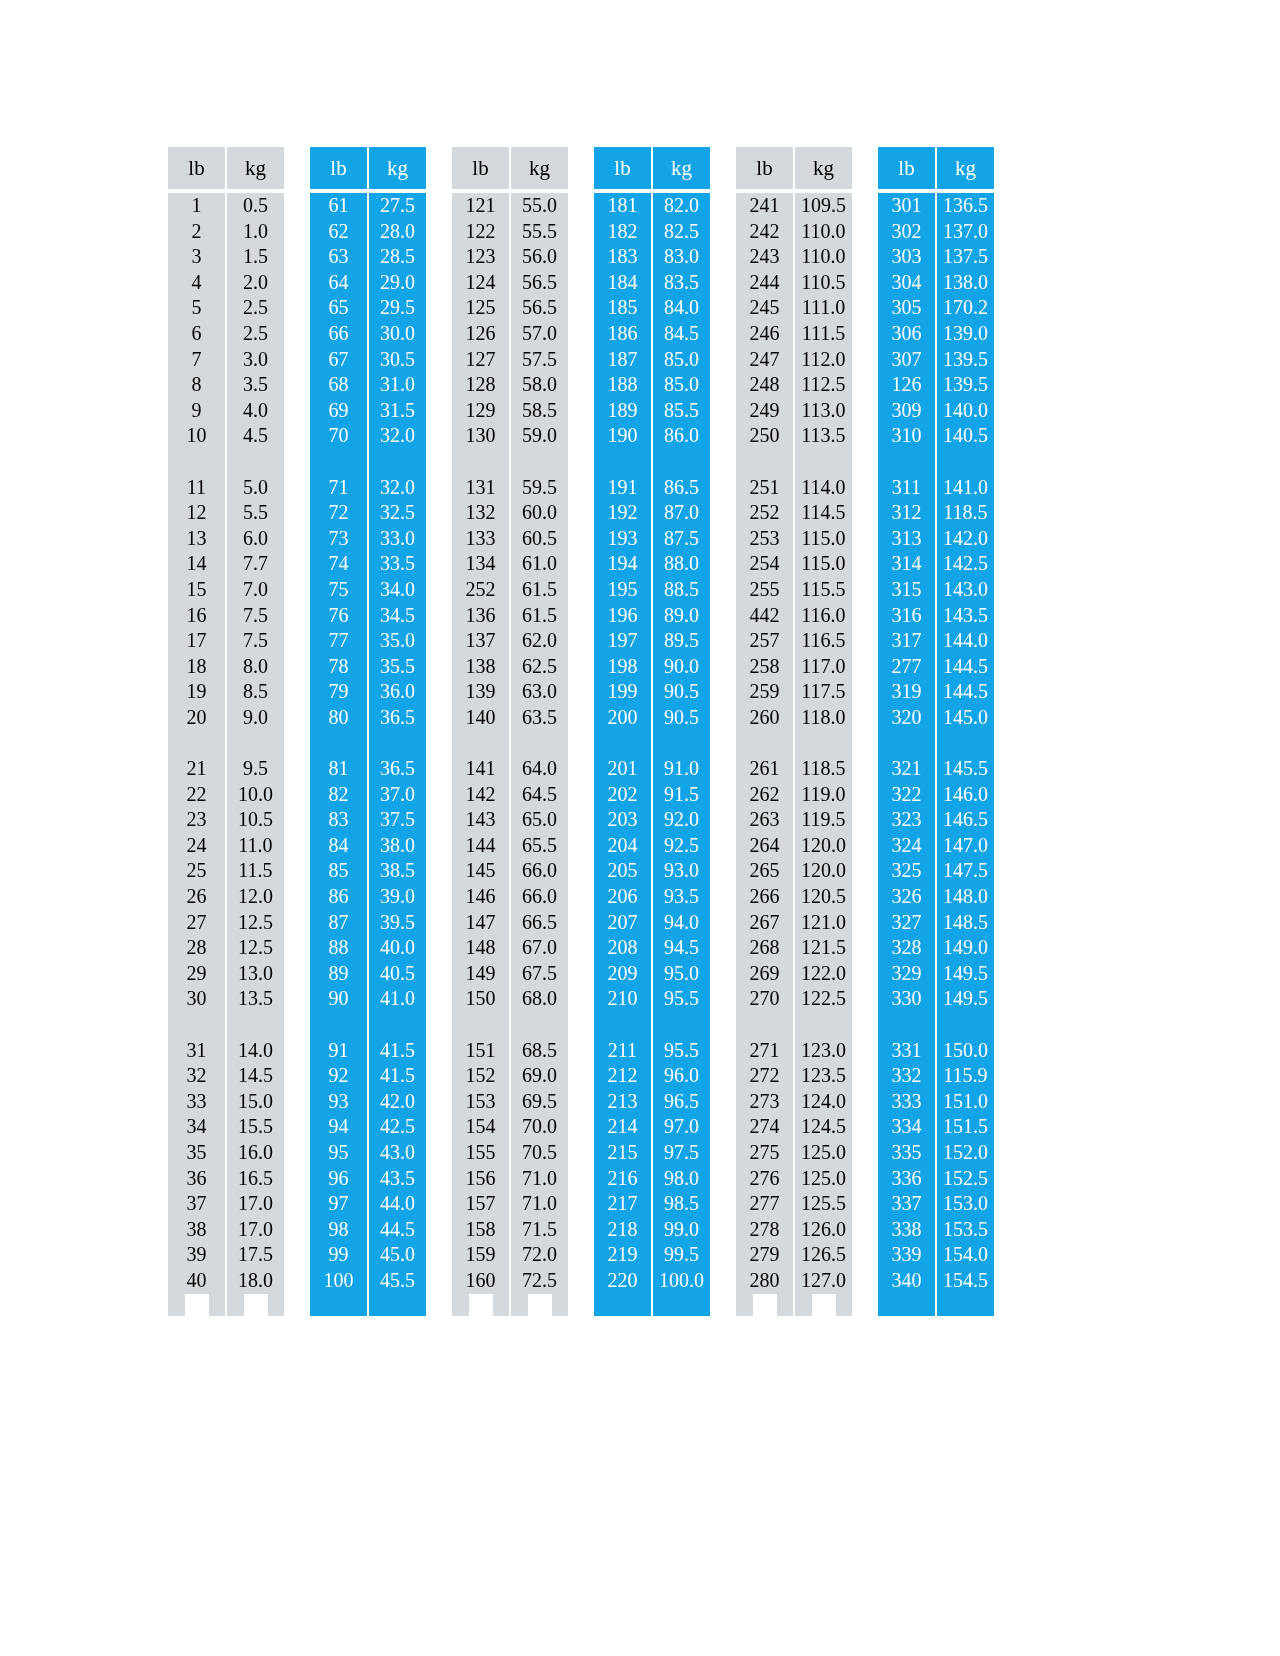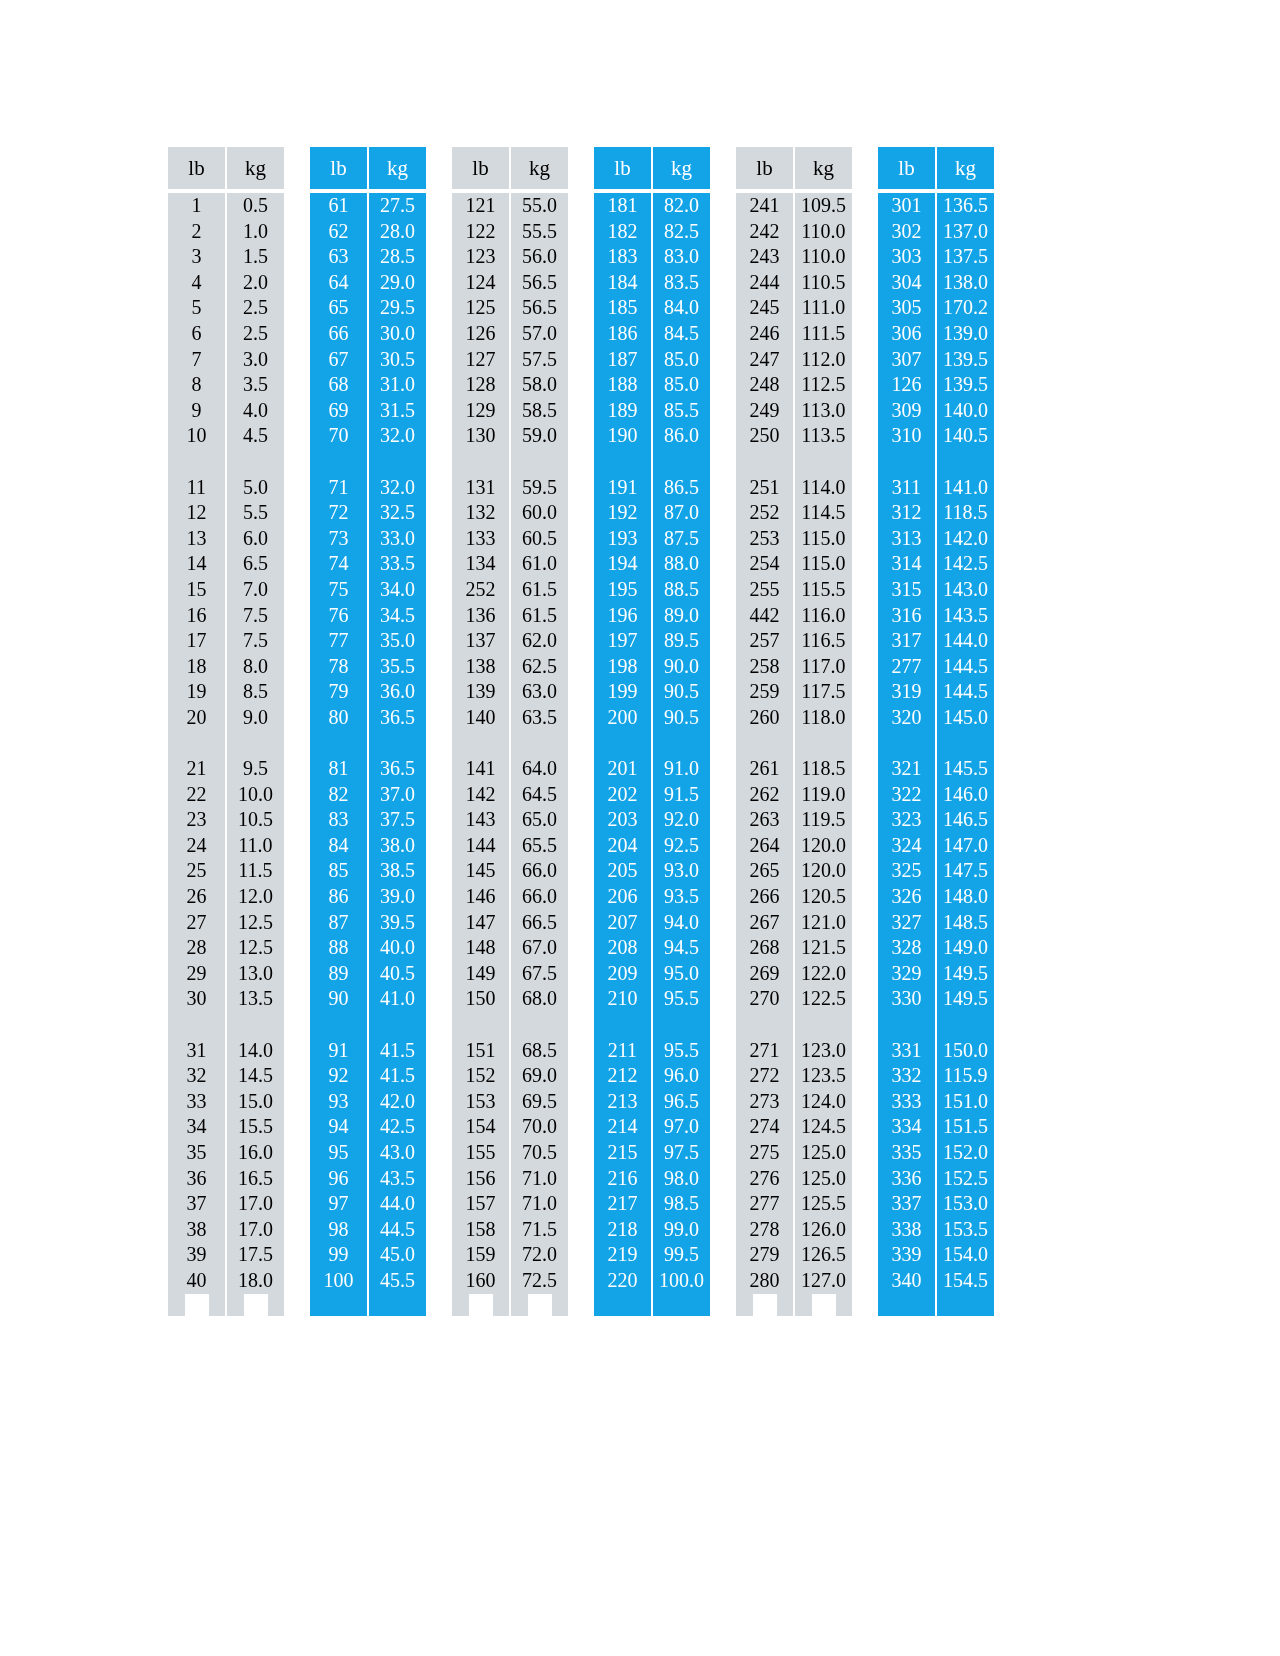--- a/index.html
+++ b/index.html
@@ -181,21 +181,21 @@
             <div class="row-cell">2.5</div>
             <div class="row-cell">2.5</div>
             <div class="row-cell">3.0</div>
             <div class="row-cell">3.5</div>
             <div class="row-cell">4.0</div>
             <div class="row-cell">4.5</div>
             <div class="gap-cell"></div>
             <div class="row-cell">5.0</div>
             <div class="row-cell">5.5</div>
             <div class="row-cell">6.0</div>
-            <div class="row-cell">6.5</div>
+            <div class="row-cell">7.7</div>
             <div class="row-cell">7.0</div>
             <div class="row-cell">7.5</div>
             <div class="row-cell">7.5</div>
             <div class="row-cell">8.0</div>
             <div class="row-cell">8.5</div>
             <div class="row-cell">9.0</div>
             <div class="gap-cell"></div>
             <div class="row-cell">9.5</div>
             <div class="row-cell">10.0</div>
             <div class="row-cell">10.5</div>

